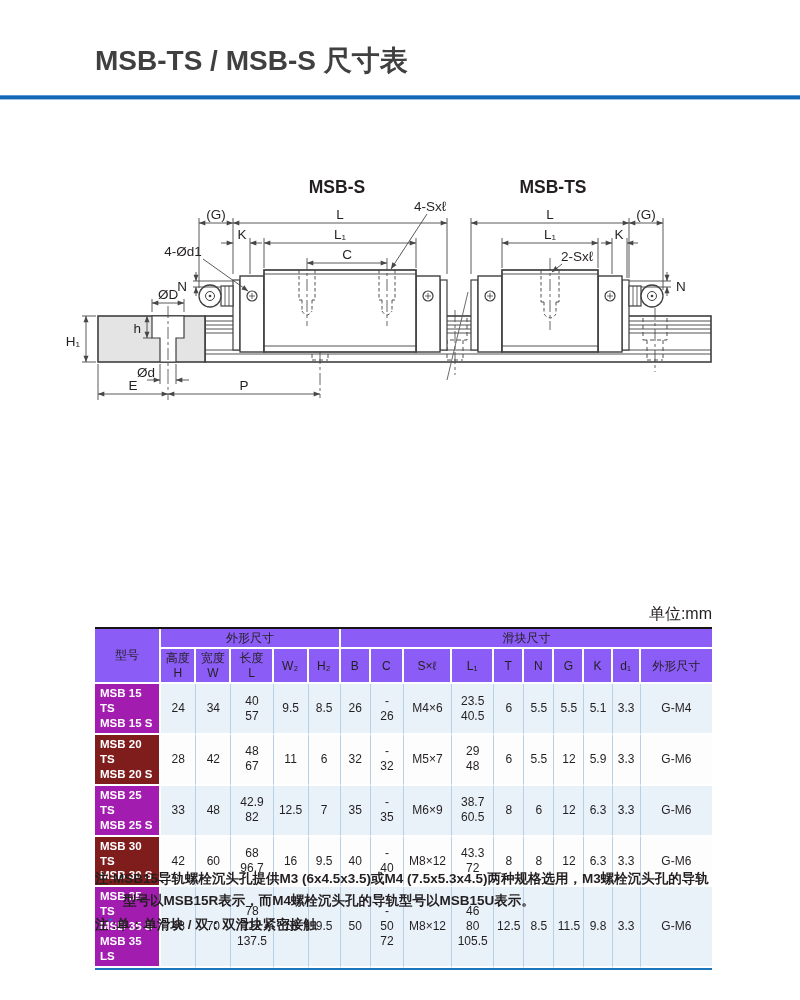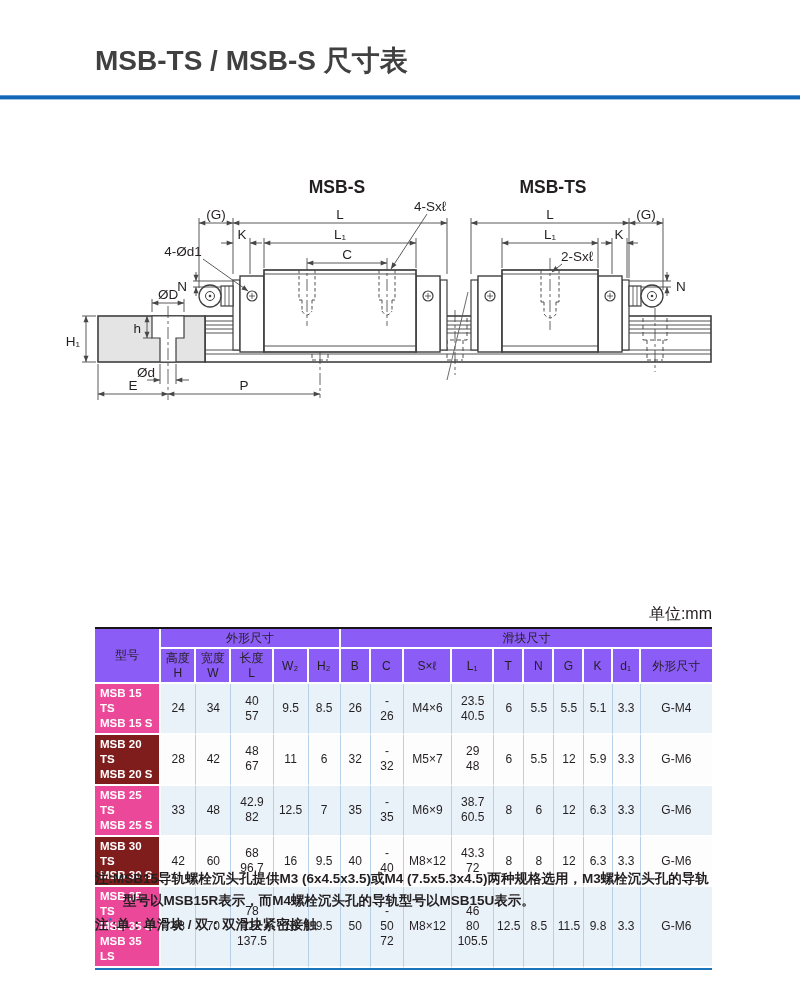--- a/index.html
+++ b/index.html
@@ -9,21 +9,21 @@
   .rule{position:absolute;left:0;top:95px;width:800px;height:3px;background:#1467b5;border-top:1px solid #5b9bd5;border-bottom:1px solid #9dc3e6;}
   .unit{position:absolute;left:95px;top:604px;width:617px;text-align:right;font-size:16px;}
   .tblwrap{position:absolute;left:95px;top:627px;width:617px;}
   table{border-collapse:separate;border-spacing:0;width:617px;table-layout:fixed;
         border-top:2px solid #161616;border-bottom:2px solid #1b75bc;font-size:12px;}
   th{background:#8b5cf6;font-weight:normal;border-right:2px solid #fff;border-bottom:2px solid #fff;
      padding:2px 0;line-height:1.2;text-align:center;white-space:pre-line;vertical-align:middle;font-size:12px;}
   td{text-align:center;border-right:1px solid #b7d0e8;border-bottom:2px solid #fff;
      padding:2px 0;line-height:1.25;white-space:pre-line;vertical-align:middle;font-size:12px;}
   td.model{font-weight:bold;color:#fff;text-align:left;padding-left:5px;border-right:2px solid #fff;line-height:1.3;font-size:11.5px;}
-  tr.blue td.model{background:#ec4899;}
+  tr.blue td.model{background:#a21caf;}
   tr.gray td.model{background:#7f1d1d;}
   tr.blue td:not(.model){background:#e9f1f9;}
   tr.gray td:not(.model){background:#fdfdfe;}
   td:last-child,th:last-child{border-right:none;}
   .notes{position:absolute;left:95px;top:868px;width:625px;font-size:13.5px;line-height:1.6;color:#231f20;}
   .note{padding-left:28px;text-indent:-28px;margin-bottom:3px;font-weight:bold;}
   .note .sup{color:#1b75bc;font-size:9px;vertical-align:super;line-height:0;}
   svg text{font-family:"Liberation Sans","DejaVu Sans",sans-serif;fill:#231f20;}
   .dgm{position:absolute;left:0;top:150px;}
 </style>

